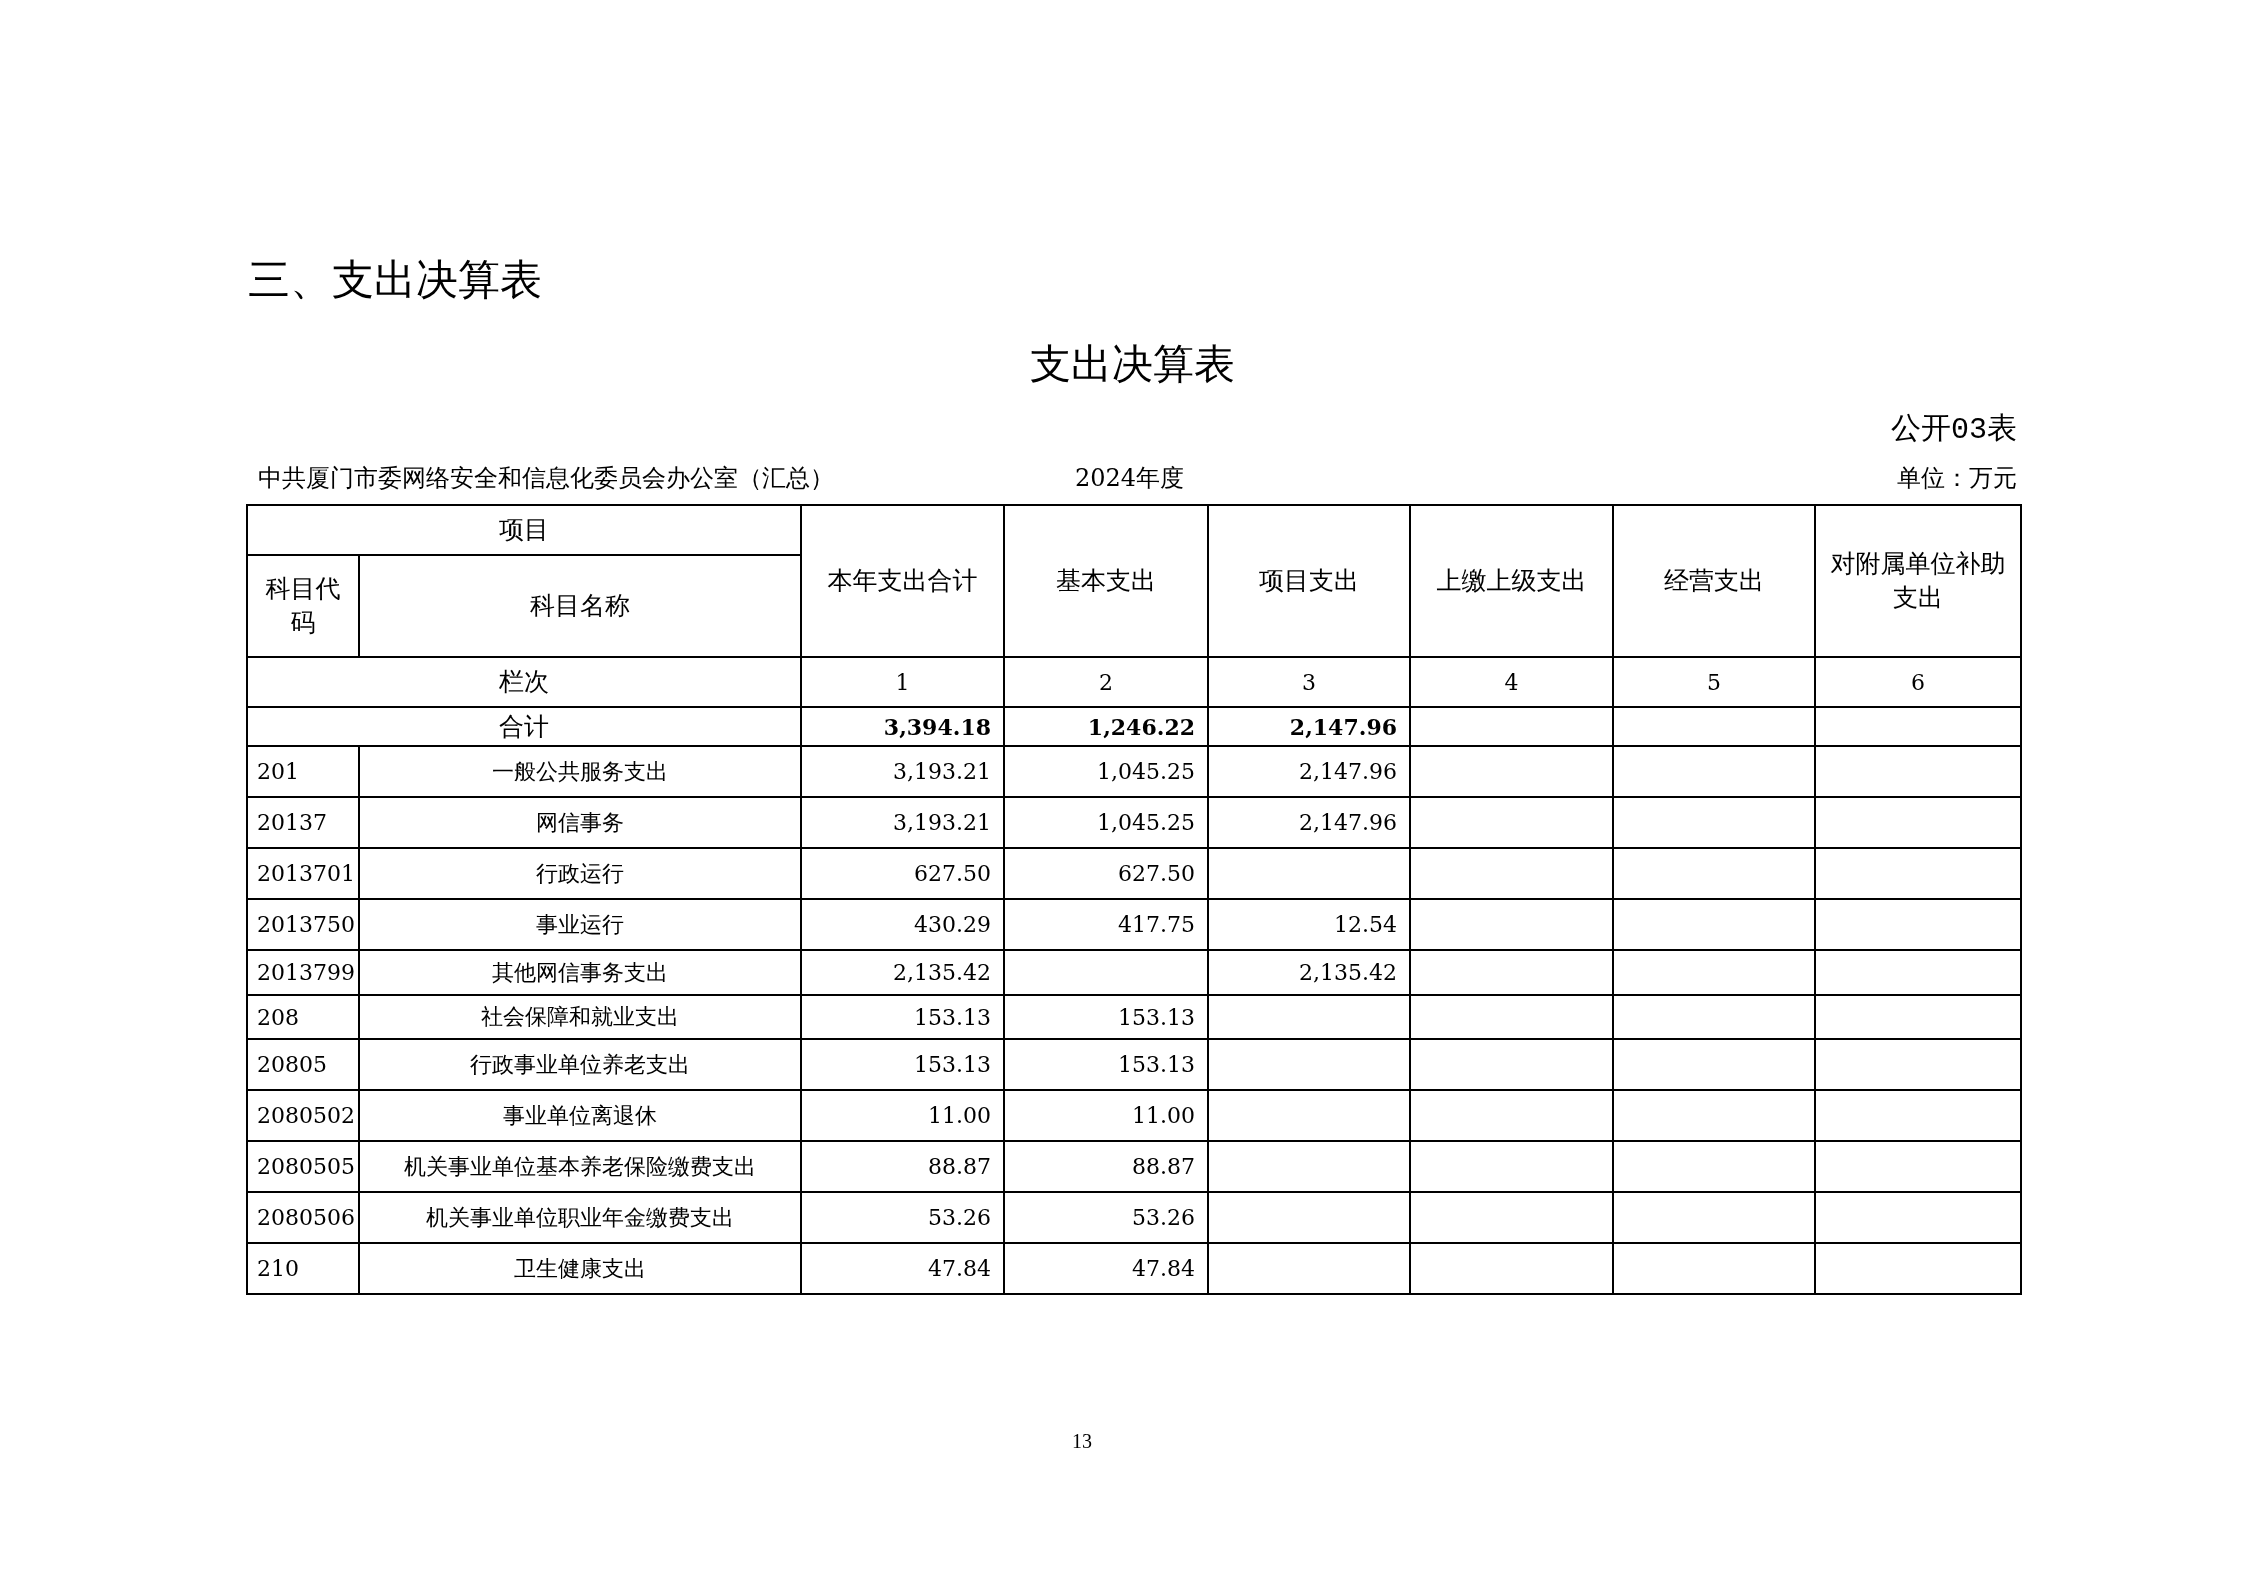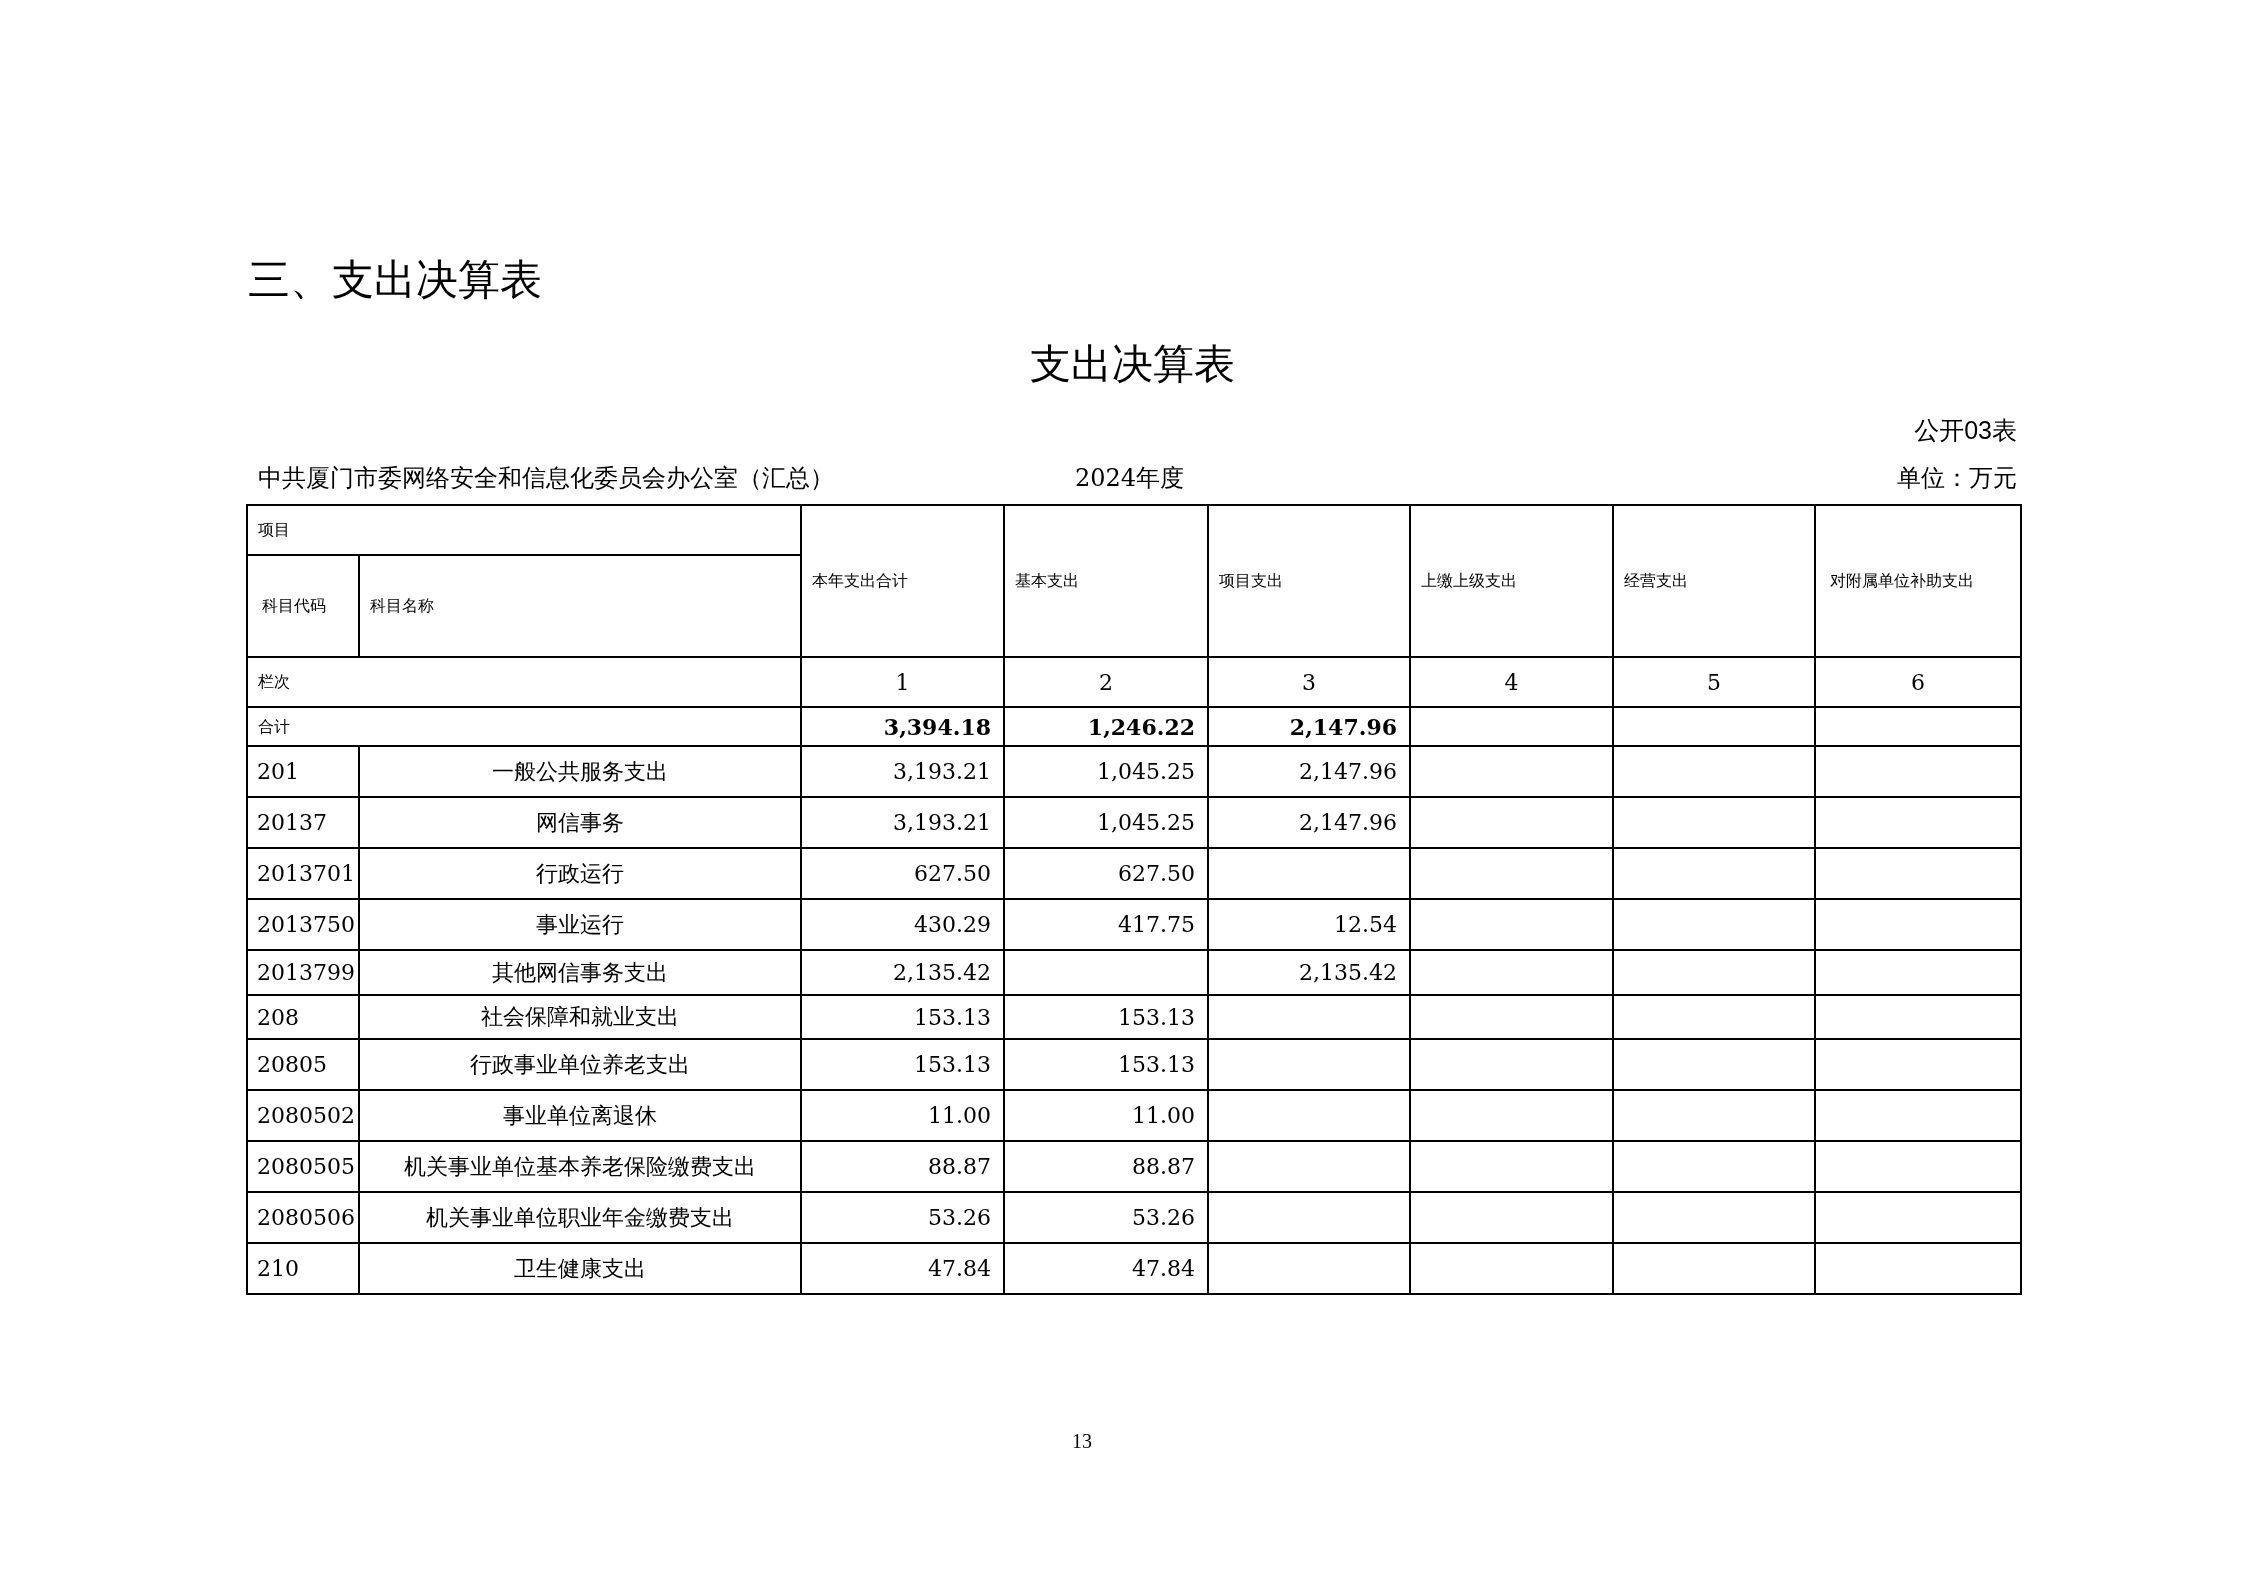--- a/index.html
+++ b/index.html
@@ -1,37 +1,37 @@
 <!DOCTYPE html>
 <html><head>
 <meta charset="utf-8">
 <style>
   html, body { margin: 0; padding: 0; background: #ffffff; }
   body { width: 2245px; height: 1587px; position: relative; overflow: hidden; color: #000; }
   .abs { position: absolute; white-space: nowrap; }
   .section-heading { left: 248px; top: 254px; font-family: "DejaVu Sans", sans-serif; font-size: 42px; line-height: 52px; }
   .doc-title { left: 0; width: 2265px; text-align: center; top: 338px; font-family: "DejaVu Sans", sans-serif; font-size: 41px; line-height: 52px; }
-  .form-code { right: 228px; top: 414px; font-family: Liberation Sans, sans-serif; font-size: 25px; line-height: 32px; }
+  .form-code { right: 228px; top: 414px; font-family: Liberation Mono, monospace; font-size: 30px; line-height: 32px; }
   .meta-row { top: 462px; font-family: "DejaVu Serif", serif; font-size: 24px; line-height: 32px; }
   .org { left: 258px; }
   .year { left: 1075px; }
   .unit { right: 228px; }
   .page-number { left: 1072px; width: 64px; text-align: left; top: 1428px; font-family: Liberation Serif, serif; font-size: 20px; line-height: 26px; }
 
   table.report {
     position: absolute; left: 246px; top: 504px;
     border-collapse: collapse; table-layout: fixed;
     width: 1774px;
     font-family: "DejaVu Serif", serif; font-size: 22px;
   }
   table.report td {
     border: 2px solid #000; padding: 0 10px; box-sizing: border-box;
     overflow: hidden; white-space: nowrap;
   }
-  .hdr { text-align: left; vertical-align: middle; font-family: "DejaVu Sans", sans-serif; font-size: 16px; line-height: 34px; white-space: normal !important; }
+  .hdr { text-align: center; vertical-align: middle; font-family: "DejaVu Sans", sans-serif; font-size: 25px; line-height: 34px; white-space: normal !important; }
   .ctr { text-align: center; }
   .num { text-align: right; padding-right: 12px !important; }
   .bold { font-weight: bold; }
   .code { text-align: left; padding-left: 9px !important; }
   .name { text-align: center; padding-left: 10px !important; font-family: "DejaVu Sans", sans-serif; }
 </style>
 </head>
 <body>
 
 <div class="abs section-heading">三、支出决算表</div>

